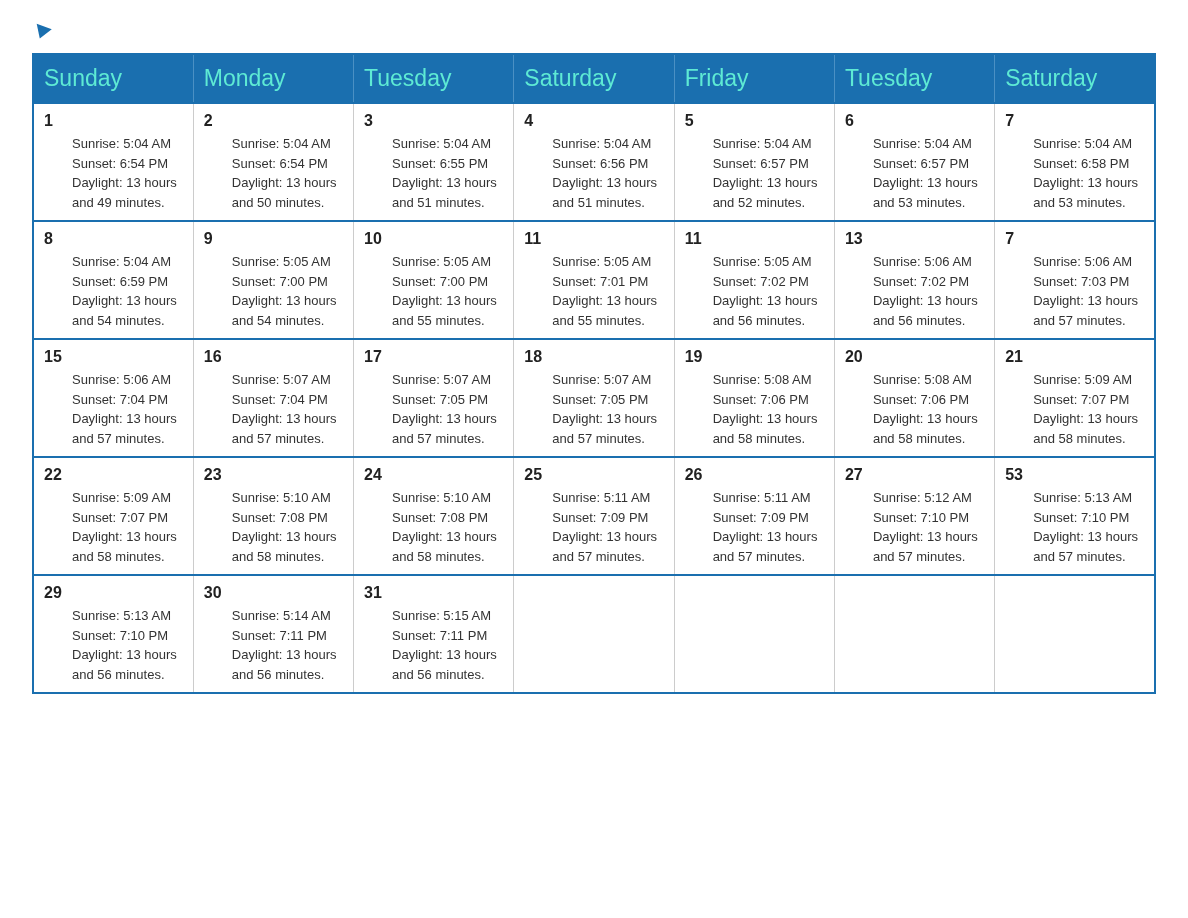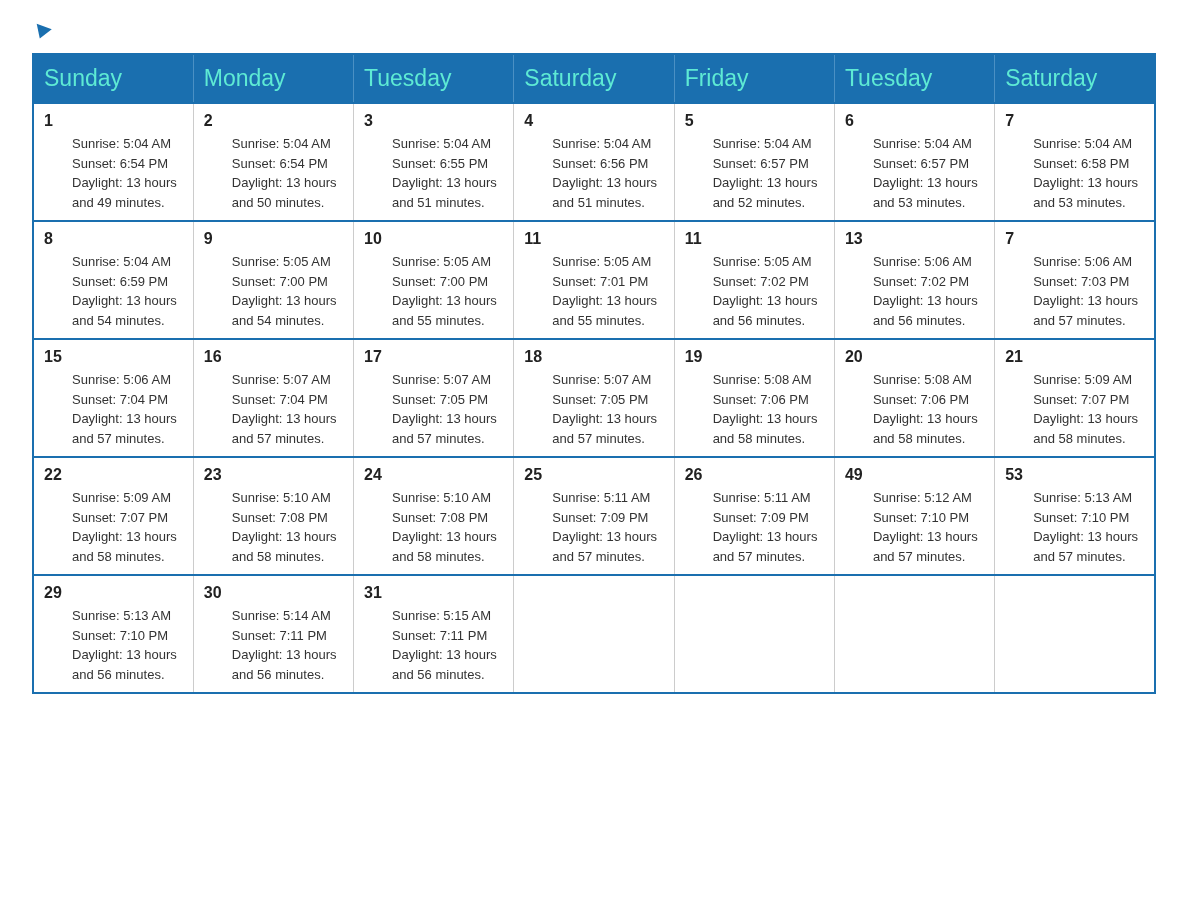--- a/index.html
+++ b/index.html
@@ -232,21 +232,21 @@
         </td>
         <td>
           <span class="day-number">25</span>
           <div class="day-info">Sunrise: 5:11 AM<br>Sunset: 7:09 PM<br>Daylight: 13 hours<br>and 57 minutes.</div>
         </td>
         <td>
           <span class="day-number">26</span>
           <div class="day-info">Sunrise: 5:11 AM<br>Sunset: 7:09 PM<br>Daylight: 13 hours<br>and 57 minutes.</div>
         </td>
         <td>
-          <span class="day-number">49</span>
+          <span class="day-number">27</span>
           <div class="day-info">Sunrise: 5:12 AM<br>Sunset: 7:10 PM<br>Daylight: 13 hours<br>and 57 minutes.</div>
         </td>
         <td>
           <span class="day-number">53</span>
           <div class="day-info">Sunrise: 5:13 AM<br>Sunset: 7:10 PM<br>Daylight: 13 hours<br>and 57 minutes.</div>
         </td>
       </tr>
       <tr>
         <td>
           <span class="day-number">29</span>

